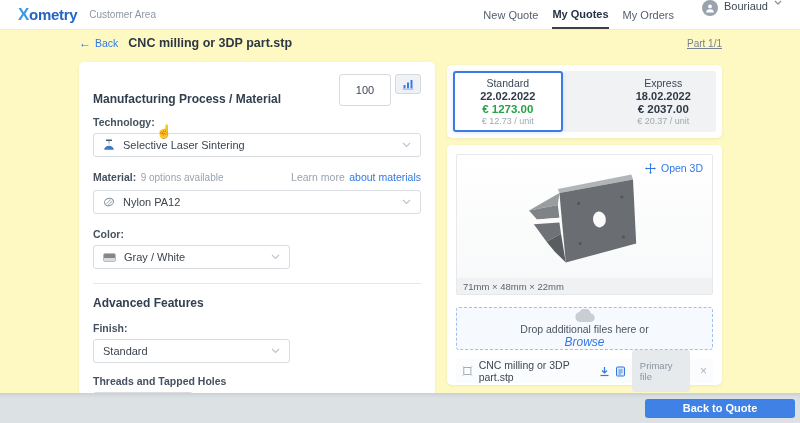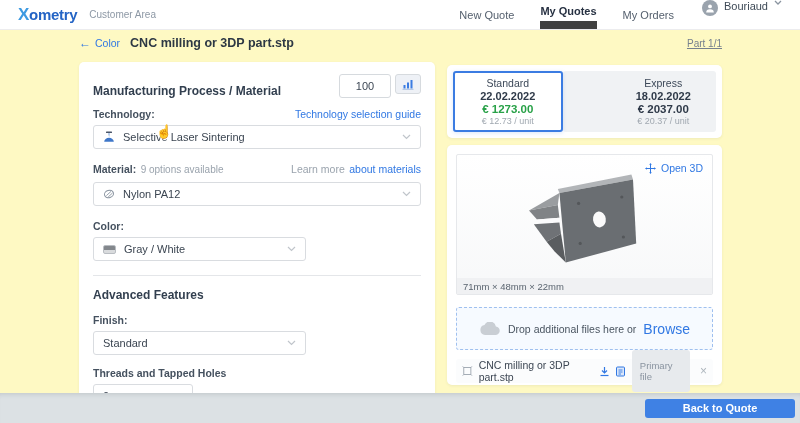--- a/index.html
+++ b/index.html
@@ -9,57 +9,57 @@
 
   
   .topbar { position:absolute; top:0; left:0; right:0; height:30px; background:#ffffff;
             border-bottom:1px solid #ececee; display:flex; align-items:stretch;
             padding:0 18px 0 18px; z-index:30; }
   .brand { display:flex; align-items:center; gap:12px; }
   .logo { font-size:15px; font-weight:700; letter-spacing:-0.3px; }
   .logo .lx { color:#3d9ae1; font-size:17px; }
   .logo .lrest { color:#2464c5; }
   .area-label { font-size:10px; color:#8d98a5; }
-  .nav { margin-left:auto; display:flex; align-items:stretch; gap:26px; }
+  .nav { margin-left:auto; display:flex; align-items:stretch; gap:14px; }
   .nav-item { display:flex; align-items:center; font-size:11px; color:#55606e; cursor:pointer; }
-  .nav-item.active { color:#273142; font-weight:700; border-bottom:8px solid #404040; }
+  .nav-item.active { color:#273142; font-weight:700; border-bottom:2px solid #404040; }
   .user { display:flex; align-items:flex-start; gap:6px; margin-left:28px; cursor:pointer; }
   .avatar { width:16px; height:16px; border-radius:50%; background:#9aa3ad; display:flex; align-items:center; justify-content:center; }
   .user-name { font-size:11px; color:#3e4a57; }
 
   
   .subheader { position:absolute; top:36px; left:79px; width:643px; display:flex; align-items:center; z-index:5; }
   .back-link { display:flex; align-items:center; gap:4px; color:#3178e3; font-size:10.5px; cursor:pointer; }
   .back-arrow { font-size:12px; line-height:1; }
   .page-title { margin-left:10px; font-size:12.5px; font-weight:700; color:#2d3844; }
   .part-indicator { margin-left:auto; font-size:10px; color:#76818e;text-decoration:underline; }
 
   
   .card { position:absolute; background:#fff; border-radius:5px; box-shadow:0 1px 3px rgba(40,50,60,.07); }
   .left-card { left:79px; top:62px; width:356px; height:348px; padding:12px 14px; z-index:4; }
 
   .sec-head-row { display:flex; align-items:flex-end; justify-content:space-between; margin-bottom:10px; }
   .sec-title { font-size:12px; font-weight:700; color:#323f4f; }
   .qty-group { display:flex; gap:4px; }
-  .qty-input { width:52px; height:24px; border:1px solid #d6dade; border-radius:3px; text-align:center;
+  .qty-input { width:52px; height:32px; border:1px solid #d6dade; border-radius:3px; text-align:center;
                font-size:11px; color:#3d4754; font-family:"Liberation Sans",sans-serif; }
   .chart-btn { width:26px; height:20px; border:1px solid #d6dade; border-radius:3px; background:#eef1f6;
                display:flex; align-items:center; justify-content:center; cursor:pointer; }
 
   .field-row { display:flex; align-items:baseline; justify-content:space-between; margin:10px 0 5px 0; }
   .label { font-size:10.5px; font-weight:700; color:#45515f; }
   .sub-note { font-size:10px; color:#9aa3ad; font-weight:400; }
   .link { color:#3178e3; font-size:10.5px; cursor:pointer; }
   .gray-inline { color:#9aa3ad; font-size:10.5px; }
 
   .dd { display:flex; align-items:center; gap:8px; border:1px solid #d9dce0; border-radius:3px;
         height:24px; padding:0 9px; background:#fff; cursor:pointer; }
   .dd-text { font-size:11px; color:#3b4551; }
   .dd .chev { margin-left:auto; }
-  .dd.half { width:213px; }
+  .dd.half { width:197px; }
   .swatch { width:13px; height:9px; border-radius:2px; border:1px solid #b9bdc2;
             background:linear-gradient(180deg,#83878c 55%,#d9dbdd 55%); }
 
   .divider { height:1px; background:#e4e6e9; margin:14px 0 12px 0; }
 
   .num-input { width:100px; height:24px; border:1px solid #d9dce0; border-radius:3px; padding:0 9px;
                font-size:11px; color:#3d4754; font-family:"Liberation Sans",sans-serif; }
   .stack-label { display:block; font-size:10.5px; font-weight:700; color:#45515f; margin:12px 0 5px 0; }
 
   
@@ -80,23 +80,23 @@
   .viewer-box { position:relative; height:141px; border:1px solid #e6e8eb; border-radius:2px;
                 background:linear-gradient(180deg,#ffffff, #f7f8f9); overflow:hidden; }
   .open3d { position:absolute; top:7px; right:9px; display:flex; align-items:center; gap:5px;
             color:#3178e3; font-size:10.5px; cursor:pointer; z-index:3; }
   .part-stage { position:absolute; left:0; top:8px; right:0; bottom:16px; display:flex;
                 align-items:center; justify-content:center; }
   .dim-strip { position:absolute; left:0; right:0; bottom:0; height:16px; background:#f0f1f3;
                display:flex; align-items:center; padding:0 6px; font-size:9.5px; color:#5a646f; }
 
   .drop-zone { margin-top:12px; height:43px; border:1px dashed #9fc0ef; border-radius:3px; background:#f6faff;
-               display:flex; align-items:center; justify-content:center; gap:7px; cursor:pointer; }
+               display:flex; align-items:center; justify-content:center; gap:0; cursor:pointer;flex-direction:column; }
   .drop-text { font-size:10.5px; color:#4a5561; }
-  .browse { font-size:14px; color:#3178e3; font-weight:400; cursor:pointer; }
+  .browse { font-size:12px; color:#3178e3; font-weight:400; cursor:pointer;font-style:italic; }
 
   .file-row { margin-top:9px; height:24px; background:#fbfcfd; border-radius:3px; display:flex;
               align-items:center; padding:0 6px; gap:6px; }
   .file-name { font-size:10.5px; color:#3d4754; }
   .file-actions { display:flex; gap:5px; align-items:center; }
   .badge { margin-left:auto; background:#e7eaed; color:#8a94a0; font-size:9.5px; border-radius:3px;
            padding:10px 8px; }
   .file-close { color:#aeb6bd; font-size:12px; cursor:pointer; margin-left:4px; line-height:1; }
 
   
@@ -135,21 +135,21 @@
       <span class="user-name">Bouriaud</span>
       <svg width="8" height="5" viewBox="0 0 8 5">
           <path d="M1 1 L4 4 L7 1" stroke="#8a94a0" stroke-width="1.3" fill="none"></path>
         </svg>
     </div>
   </header>
 
   <div class="subheader">
     <span class="back-link">
       <span class="back-arrow">←</span>
-      <span>Color</span>
+      <span>Back</span>
     </span>
     <span class="page-title">CNC milling or 3DP part.stp</span>
     <span class="part-indicator">Part 1/1</span>
   </div>
 
   <section class="card left-card">
     <div class="sec-head-row">
       <span class="sec-title">Manufacturing Process / Material</span>
       <span class="qty-group">
         <input class="qty-input" value="100" style="">
@@ -159,21 +159,20 @@
             <rect x="5" y="3.5" width="2" height="6" fill="#3b7ce2"></rect>
             <rect x="8.5" y="1" width="2" height="8.5" fill="#3b7ce2"></rect>
             <rect x="0.5" y="9.8" width="11" height="0.9" fill="#9db8e0"></rect>
           </svg>
         </button>
       </span>
     </div>
 
     <div class="field-row">
       <span class="label">Technology:</span>
-      <span class="link">Technology selection guide</span>
     </div>
     <div class="dd">
       <svg width="12" height="12" viewBox="0 0 12 12">
         <rect x="3" y="0.5" width="6" height="1.6" rx="0.5" fill="#4a5568"></rect>
         <polygon points="5.4,2.2 6.6,2.2 6.1,6.2" fill="#5b8fd6"></polygon>
         <path d="M1.2 10.8 A4.8 4 0 0 1 10.8 10.8 Z" fill="#3f77c9"></path>
       </svg>
       <span class="dd-text">Selective Laser Sintering</span>
       <svg class="chev" width="9" height="6" viewBox="0 0 9 6">
           <path d="M1 1 L4.5 4.5 L8 1" stroke="#c0c5cb" stroke-width="1.2" fill="none"></path>

